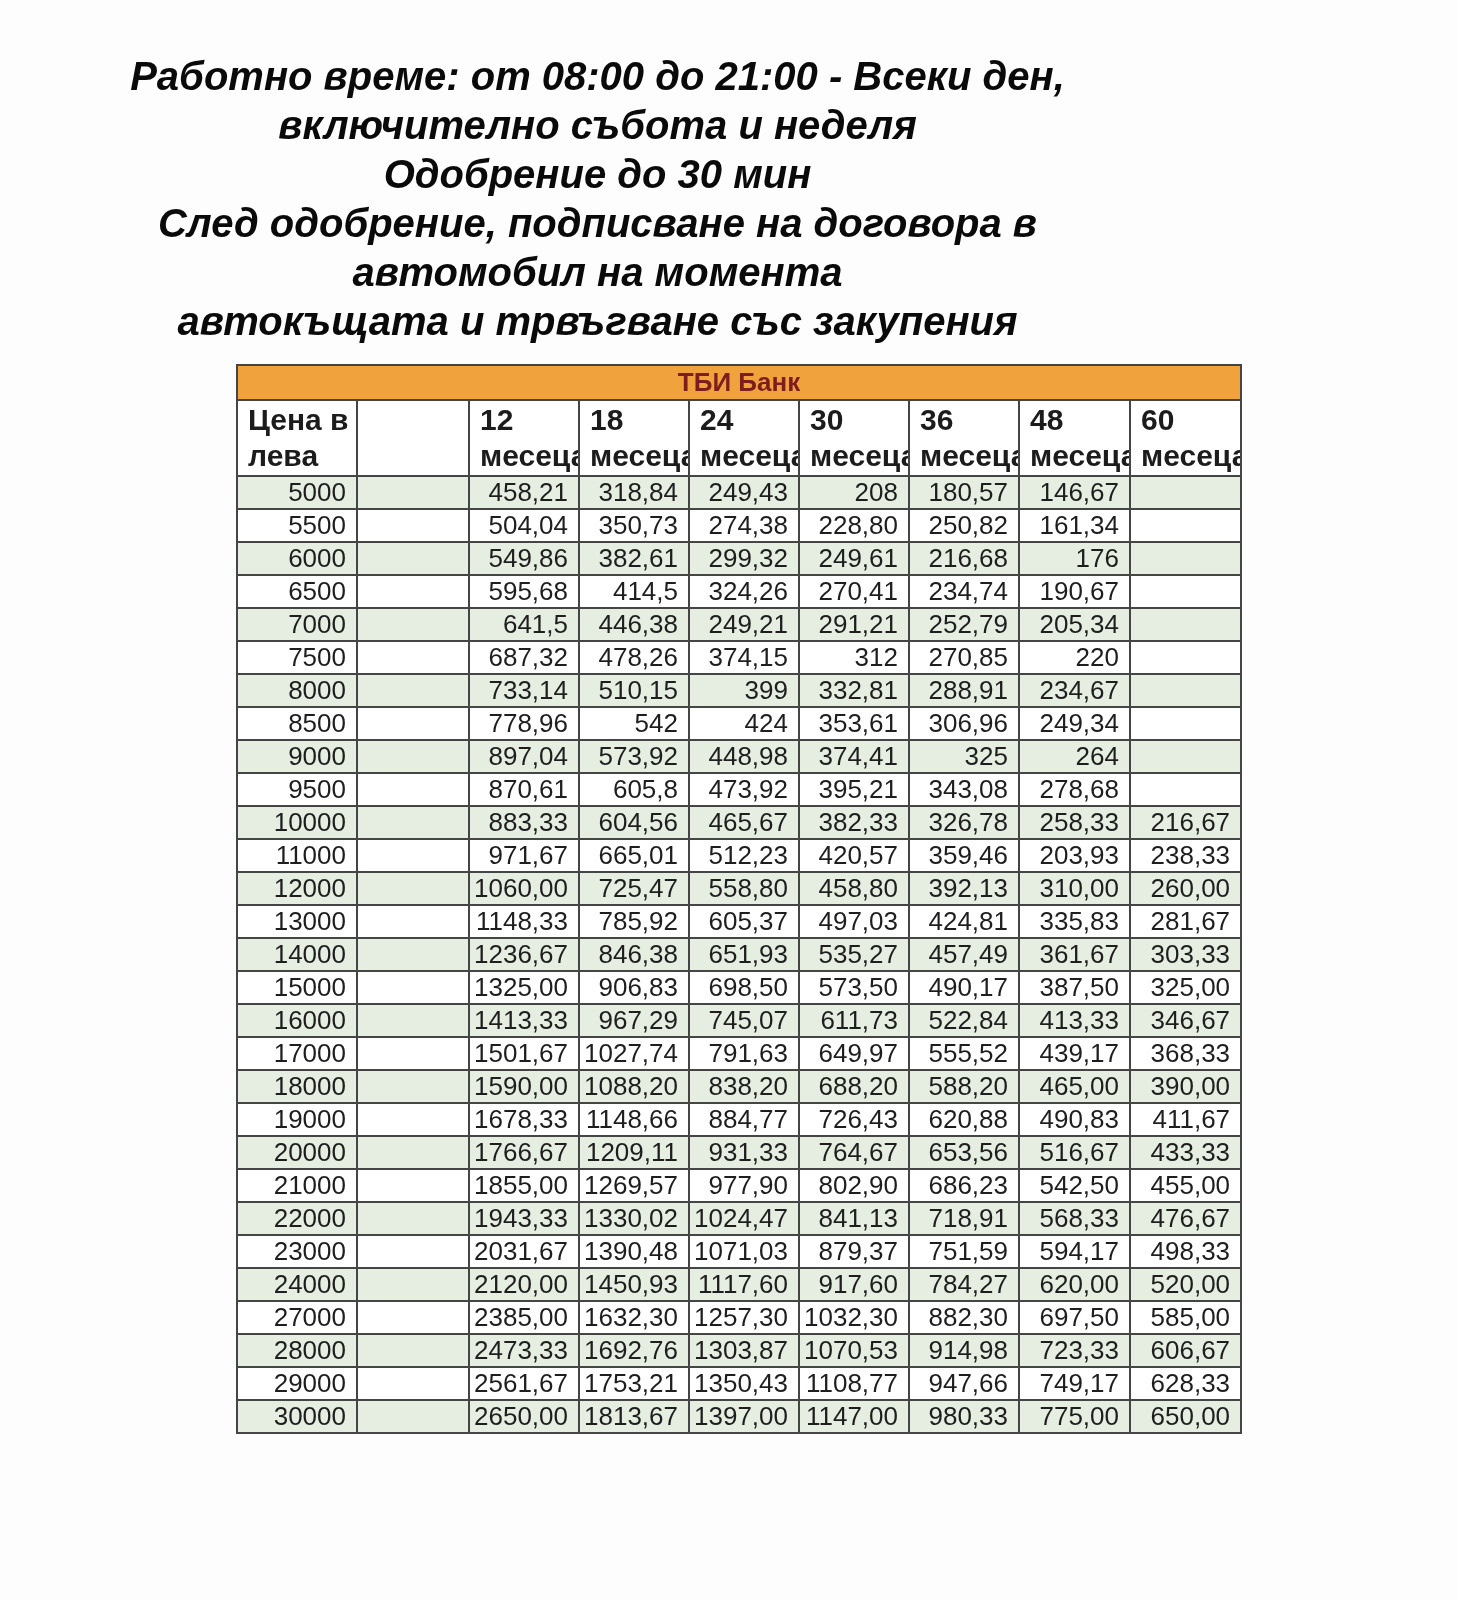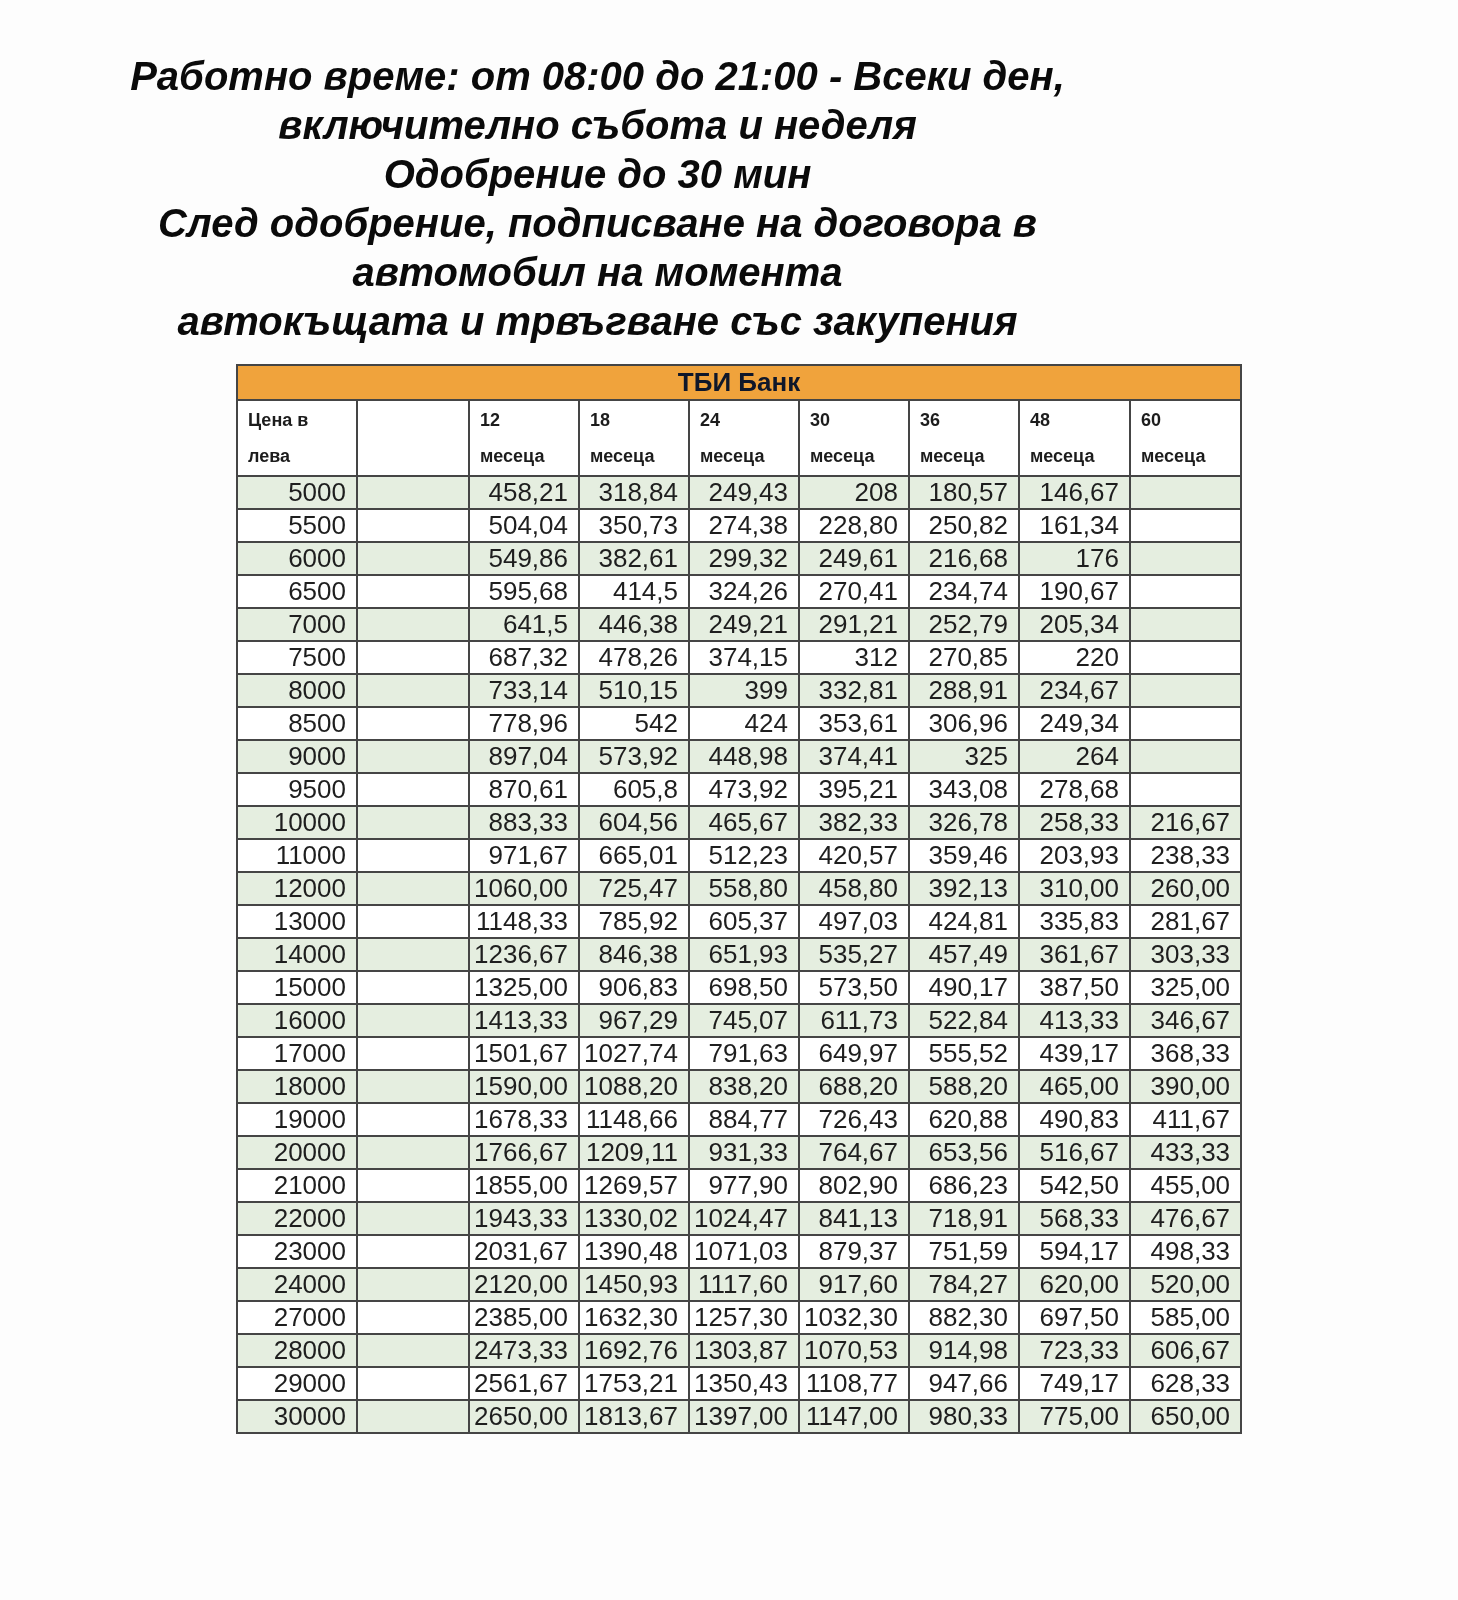--- a/index.html
+++ b/index.html
@@ -32,28 +32,28 @@
   table.price th, table.price td{
     border:2px solid #454545;
     overflow:hidden;
     white-space:nowrap;
   }
   tr.bank-row th{
     background:#F0A33C;
     height:31px;
     font-size:26px;
     font-weight:700;
-    color:#0f172a;
+    color:#7f1d1d;
     text-align:center;
     font-style:normal;
   }
   tr.head-row th{
     background:#ffffff;
     height:74px;
-    font-size:18px;
+    font-size:30px;
     font-weight:700;
     text-align:left;
     vertical-align:middle;
     padding:0 0 0 10px;
     line-height:36px;
     color:#1c1c1c;
   }
   table.price td{
     height:31px;
     font-size:26px;

